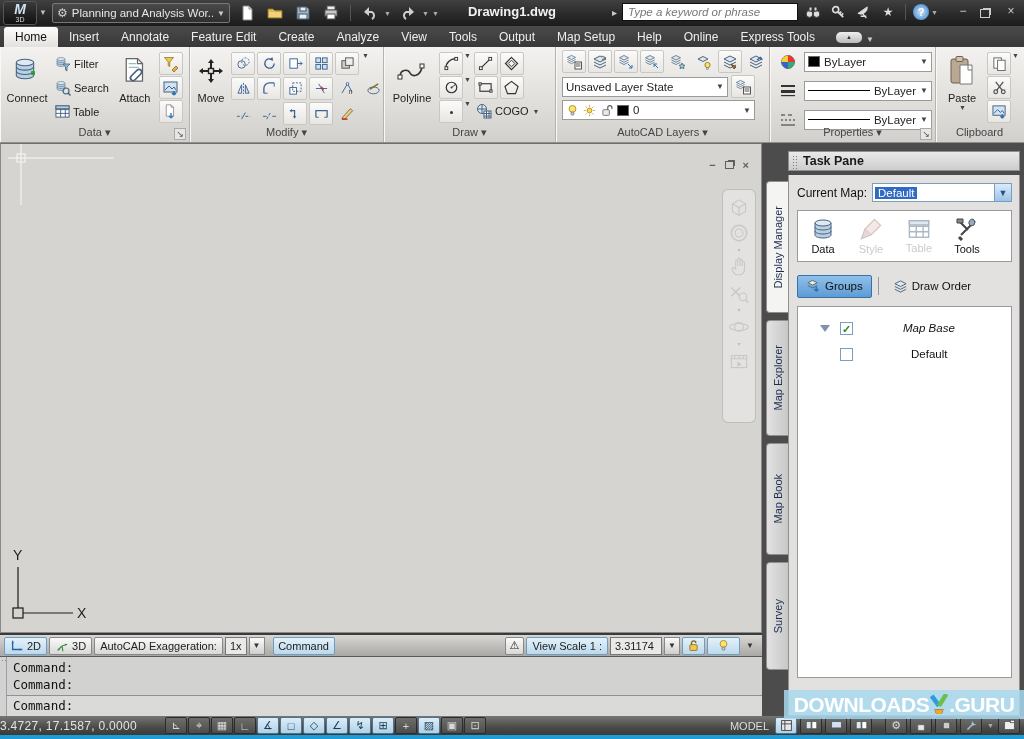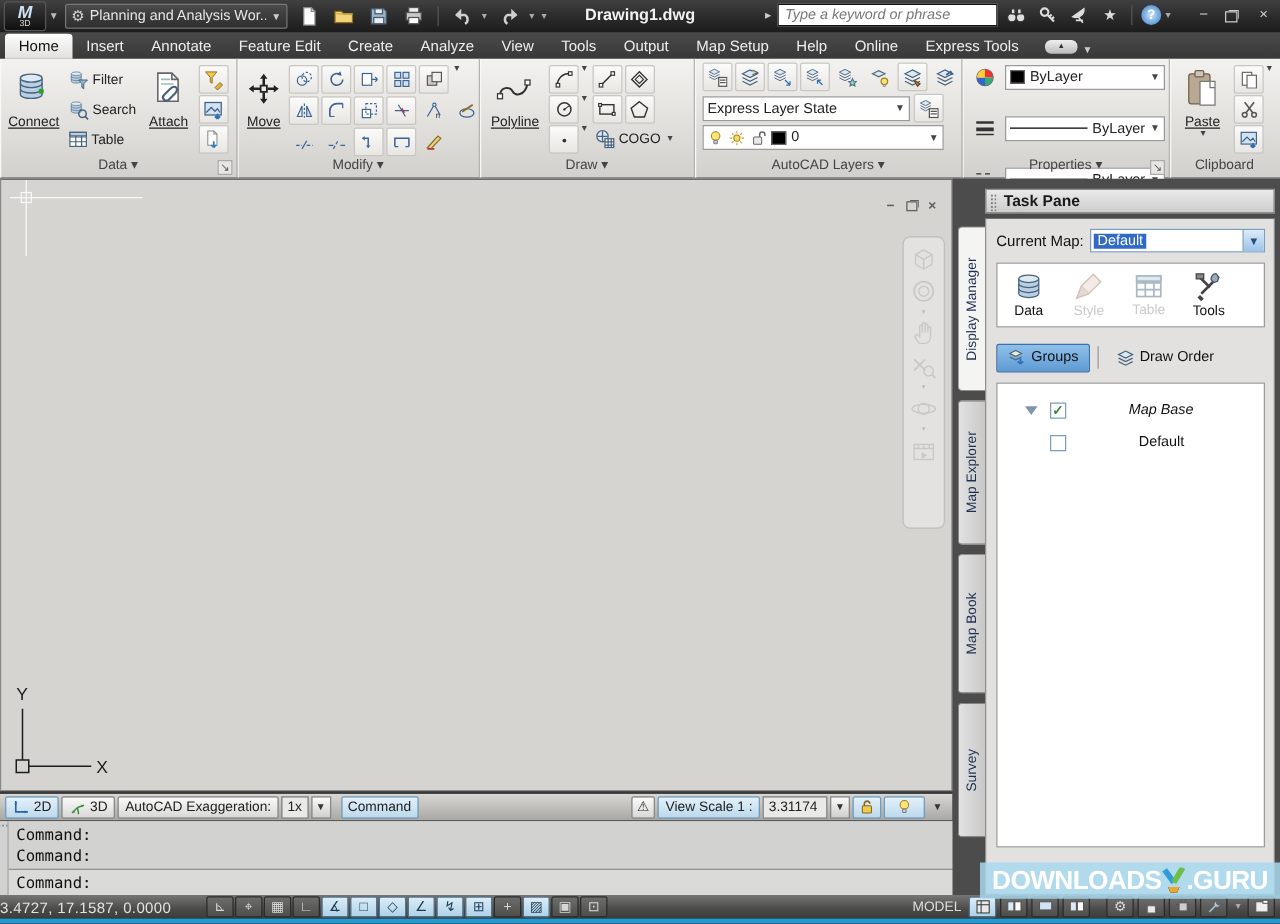--- a/index.html
+++ b/index.html
@@ -54,21 +54,21 @@
   .ribbon { position:absolute; left:0; top:47px; width:1024px; height:96px;
     background:linear-gradient(#f3f2f0,#e0deda 60%,#d2d0cc); border-bottom:1px solid #8f8f8f; display:flex; }
   .panel { position:relative; height:95px; border-right:1px solid #b5b3b0; box-shadow:1px 0 0 #f8f8f6 inset; }
   .pbody { position:absolute; left:0; top:0; right:0; bottom:18px; display:flex; align-items:flex-start; padding:3px 2px 0 4px; gap:3px; }
   .pfoot { position:absolute; left:0; bottom:0; right:0; height:18px; text-align:center;
     font-size:11px; color:#444; line-height:17px; }
   .pfoot .launch { position:absolute; right:3px; bottom:2px; font-size:9px; color:#555;
     border:1px solid #aaa; width:12px; height:12px; line-height:11px; background:#e8e6e2; }
   .bigbtn { width:46px; display:flex; flex-direction:column; align-items:center; padding-top:2px; }
   .bigbtn .bico { width:34px; height:38px; display:flex; align-items:center; justify-content:center; }
-  .blabel { font-size:11px; color:#222; margin-top:2px; white-space:nowrap;text-decoration:underline; }
+  .blabel { font-size:11px; color:#222; margin-top:2px; white-space:nowrap; }
   .vcol { display:flex; flex-direction:column; gap:1px; padding-top:2px; }
   .srow { display:flex; align-items:center; gap:3px; height:23px; padding:0 2px; }
   .srow .slabel { font-size:11px; color:#222; white-space:nowrap; }
   .sbtn { width:24px; height:23px; display:flex; align-items:center; justify-content:center;
     border:1px solid #c9c7c3; background:linear-gradient(#fbfbfa,#e8e6e2); border-radius:2px; }
   .sbtn.flat { border-color:transparent; background:transparent; }
   .mcar { font-size:7px; color:#444; margin-left:1px; }
   .combo { height:20px; background:#fff; border:1px solid #9a9a9a; display:flex; align-items:center;
     font-size:11.5px; color:#222; padding:0 3px; gap:4px; }
   .combo .car { margin-left:auto; font-size:8px; color:#444; }
@@ -830,21 +830,21 @@
           <span class="sbtn flat">
               <svg width="16" height="16" viewBox="0 0 16 16">
                 <use href="#s-stack"></use>
                 <path d="M13 3 9 6" stroke="#3c6296" stroke-width="1.4"></path>
                 <path d="M13 3l-1 3 3-.5z" fill="#3c6296"></path>
               </svg>
             </span>
         </div>
         <div style="display:flex; gap:3px; align-items:center">
           <div class="combo" style="width:166px">
-            <span>Express Layer State</span>
+            <span>Unsaved Layer State</span>
             <span class="car">▼</span>
           </div>
           <span class="sbtn">
               <svg width="16" height="16" viewBox="0 0 16 16">
                 <use href="#s-stack" width="11" height="11"></use>
                 <rect x="8.5" y="8" width="7" height="7" fill="#fff" stroke="#555"></rect>
                 <path d="M9.5 10h5M9.5 12h5" stroke="#555"></path>
               </svg>
             </span>
         </div>
@@ -869,21 +869,21 @@
           <span class="car">▼</span>
         </div>
       </div>
       <div class="pfoot">
         <span>AutoCAD Layers</span>
         <span>▾</span>
       </div>
     </div>
 
     <div class="panel" style="width:166px">
-      <div class="pbody" style="flex-direction:column; gap:18px; padding-left:6px;">
+      <div class="pbody" style="flex-direction:column; gap:6px; padding-left:6px;">
         <div style="display:flex; gap:4px; align-items:center">
           <span class="sbtn flat">
               <svg width="16" height="16">
                 <use href="#s-wheel"></use>
               </svg>
             </span>
           <div class="combo" style="width:128px">
             <span class="swatch"></span>
             <span>ByLayer</span>
             <span class="car">▼</span>

